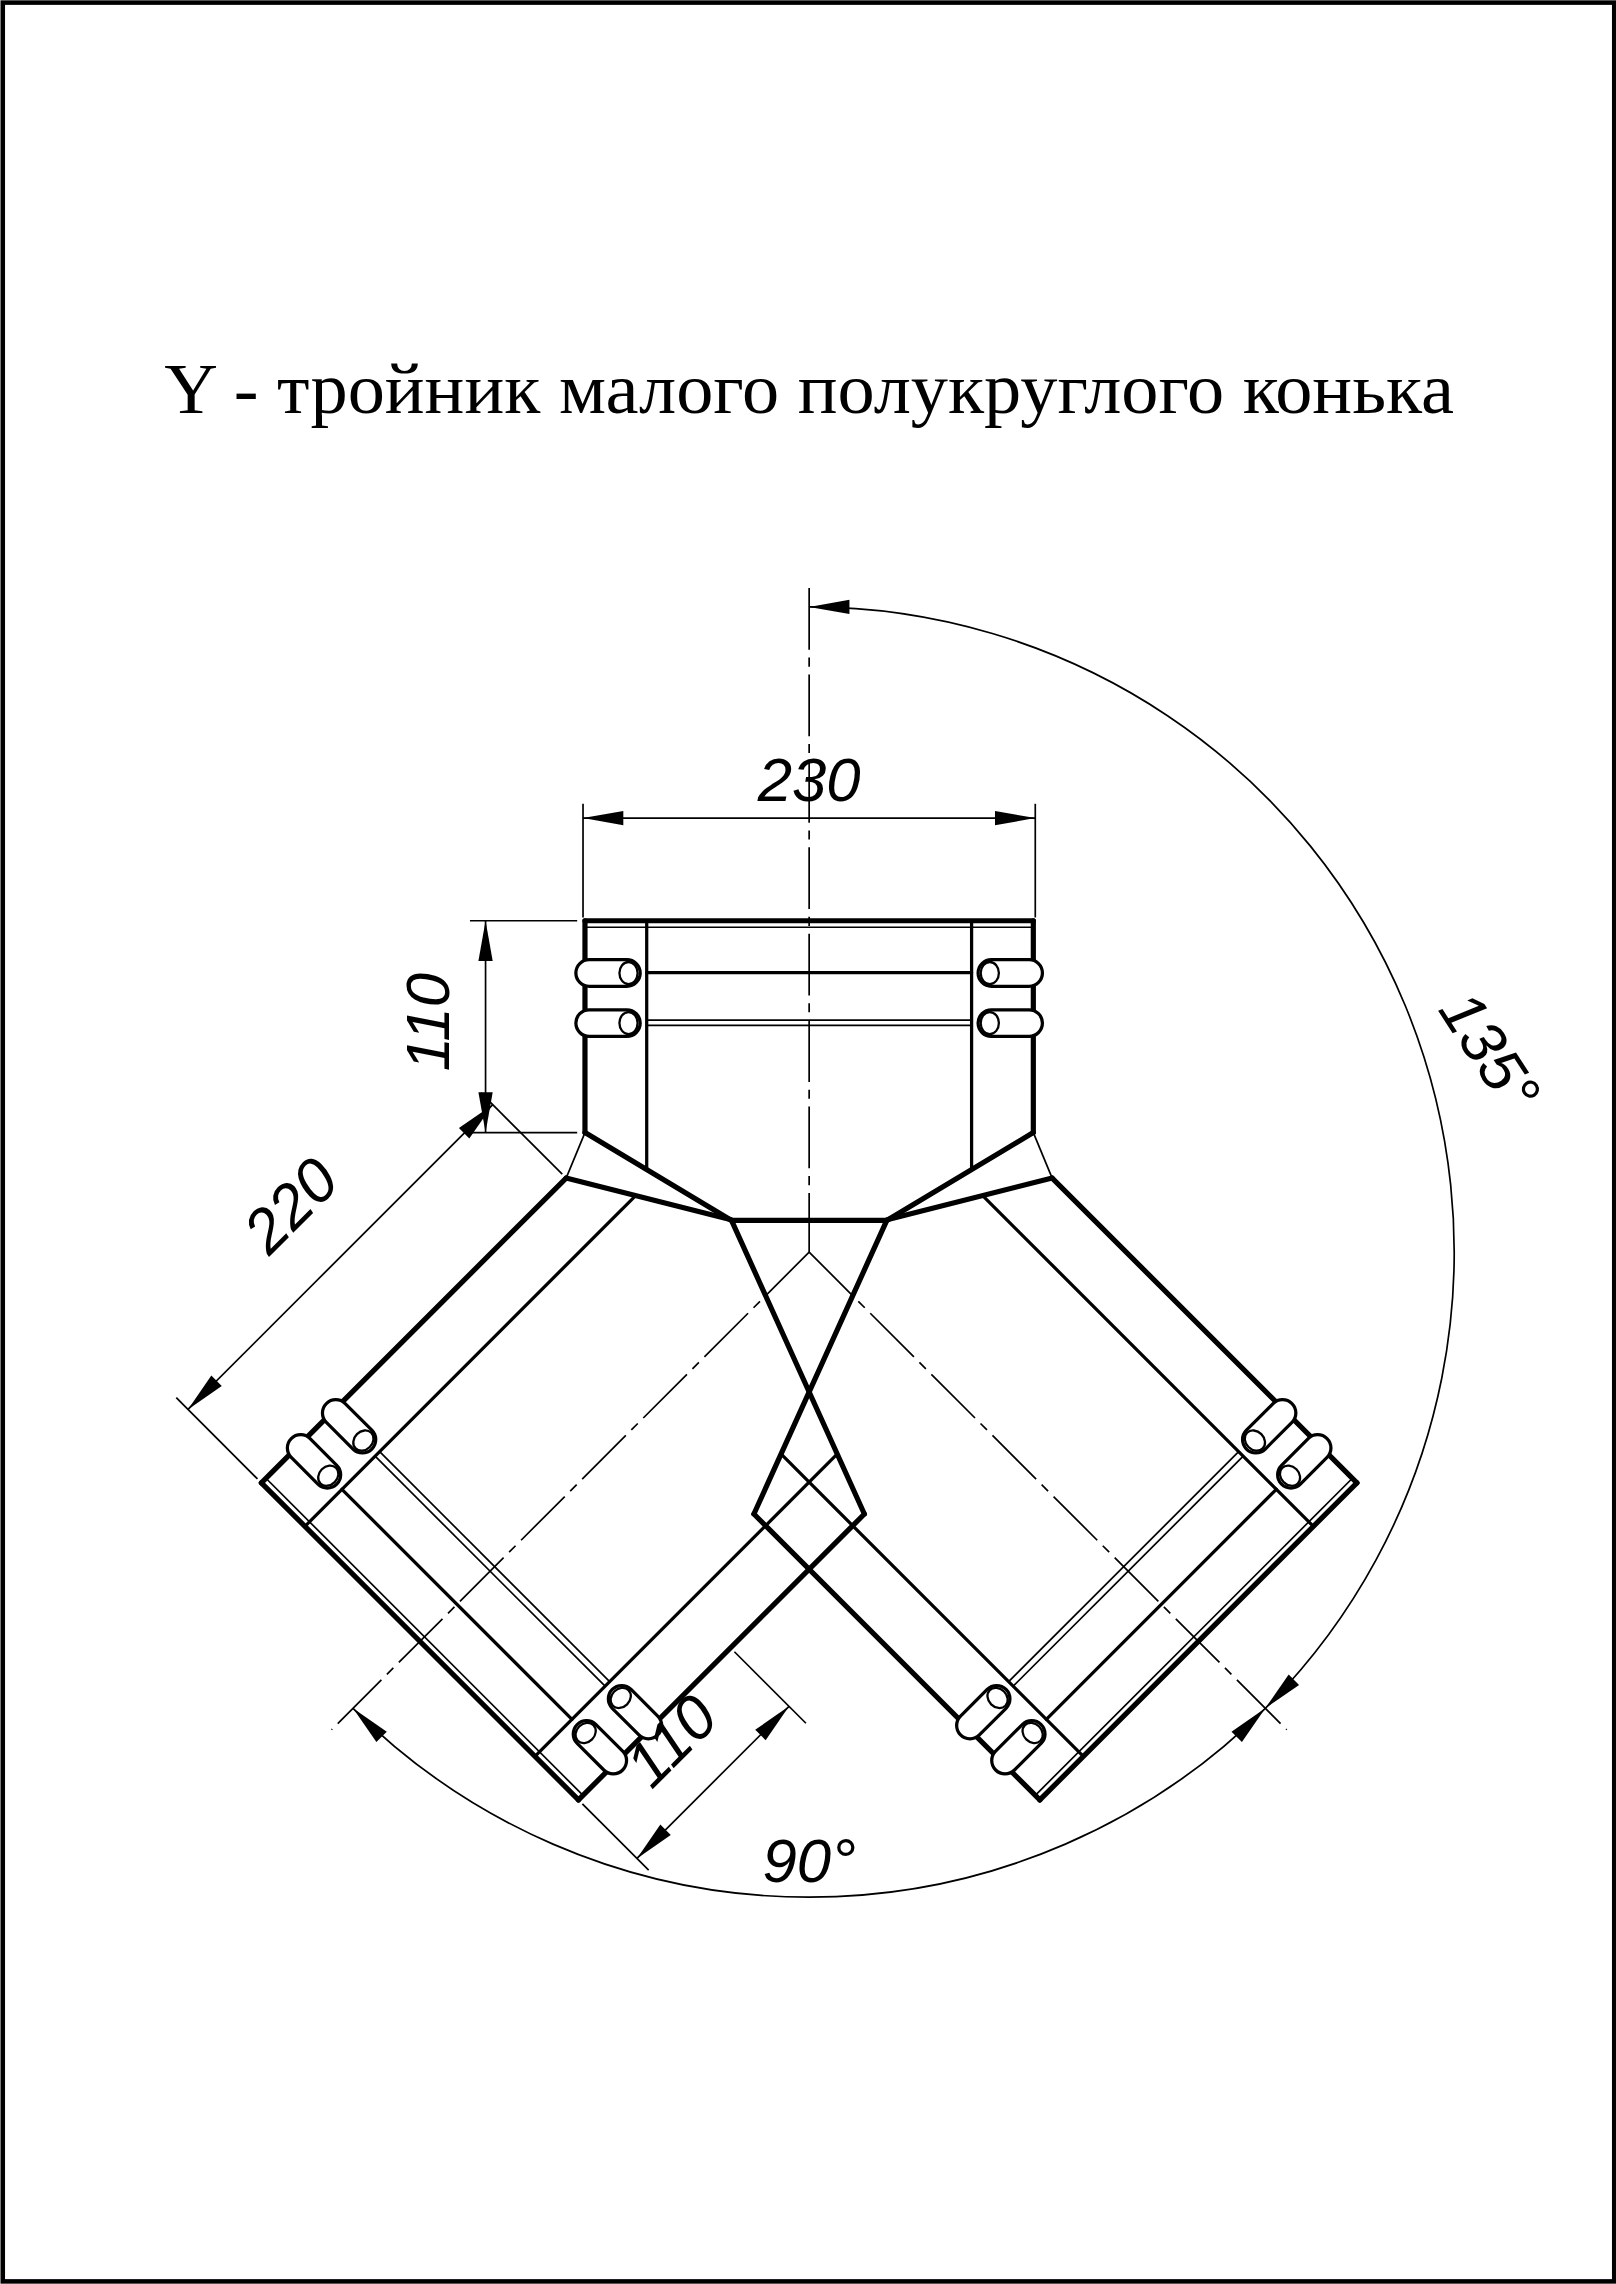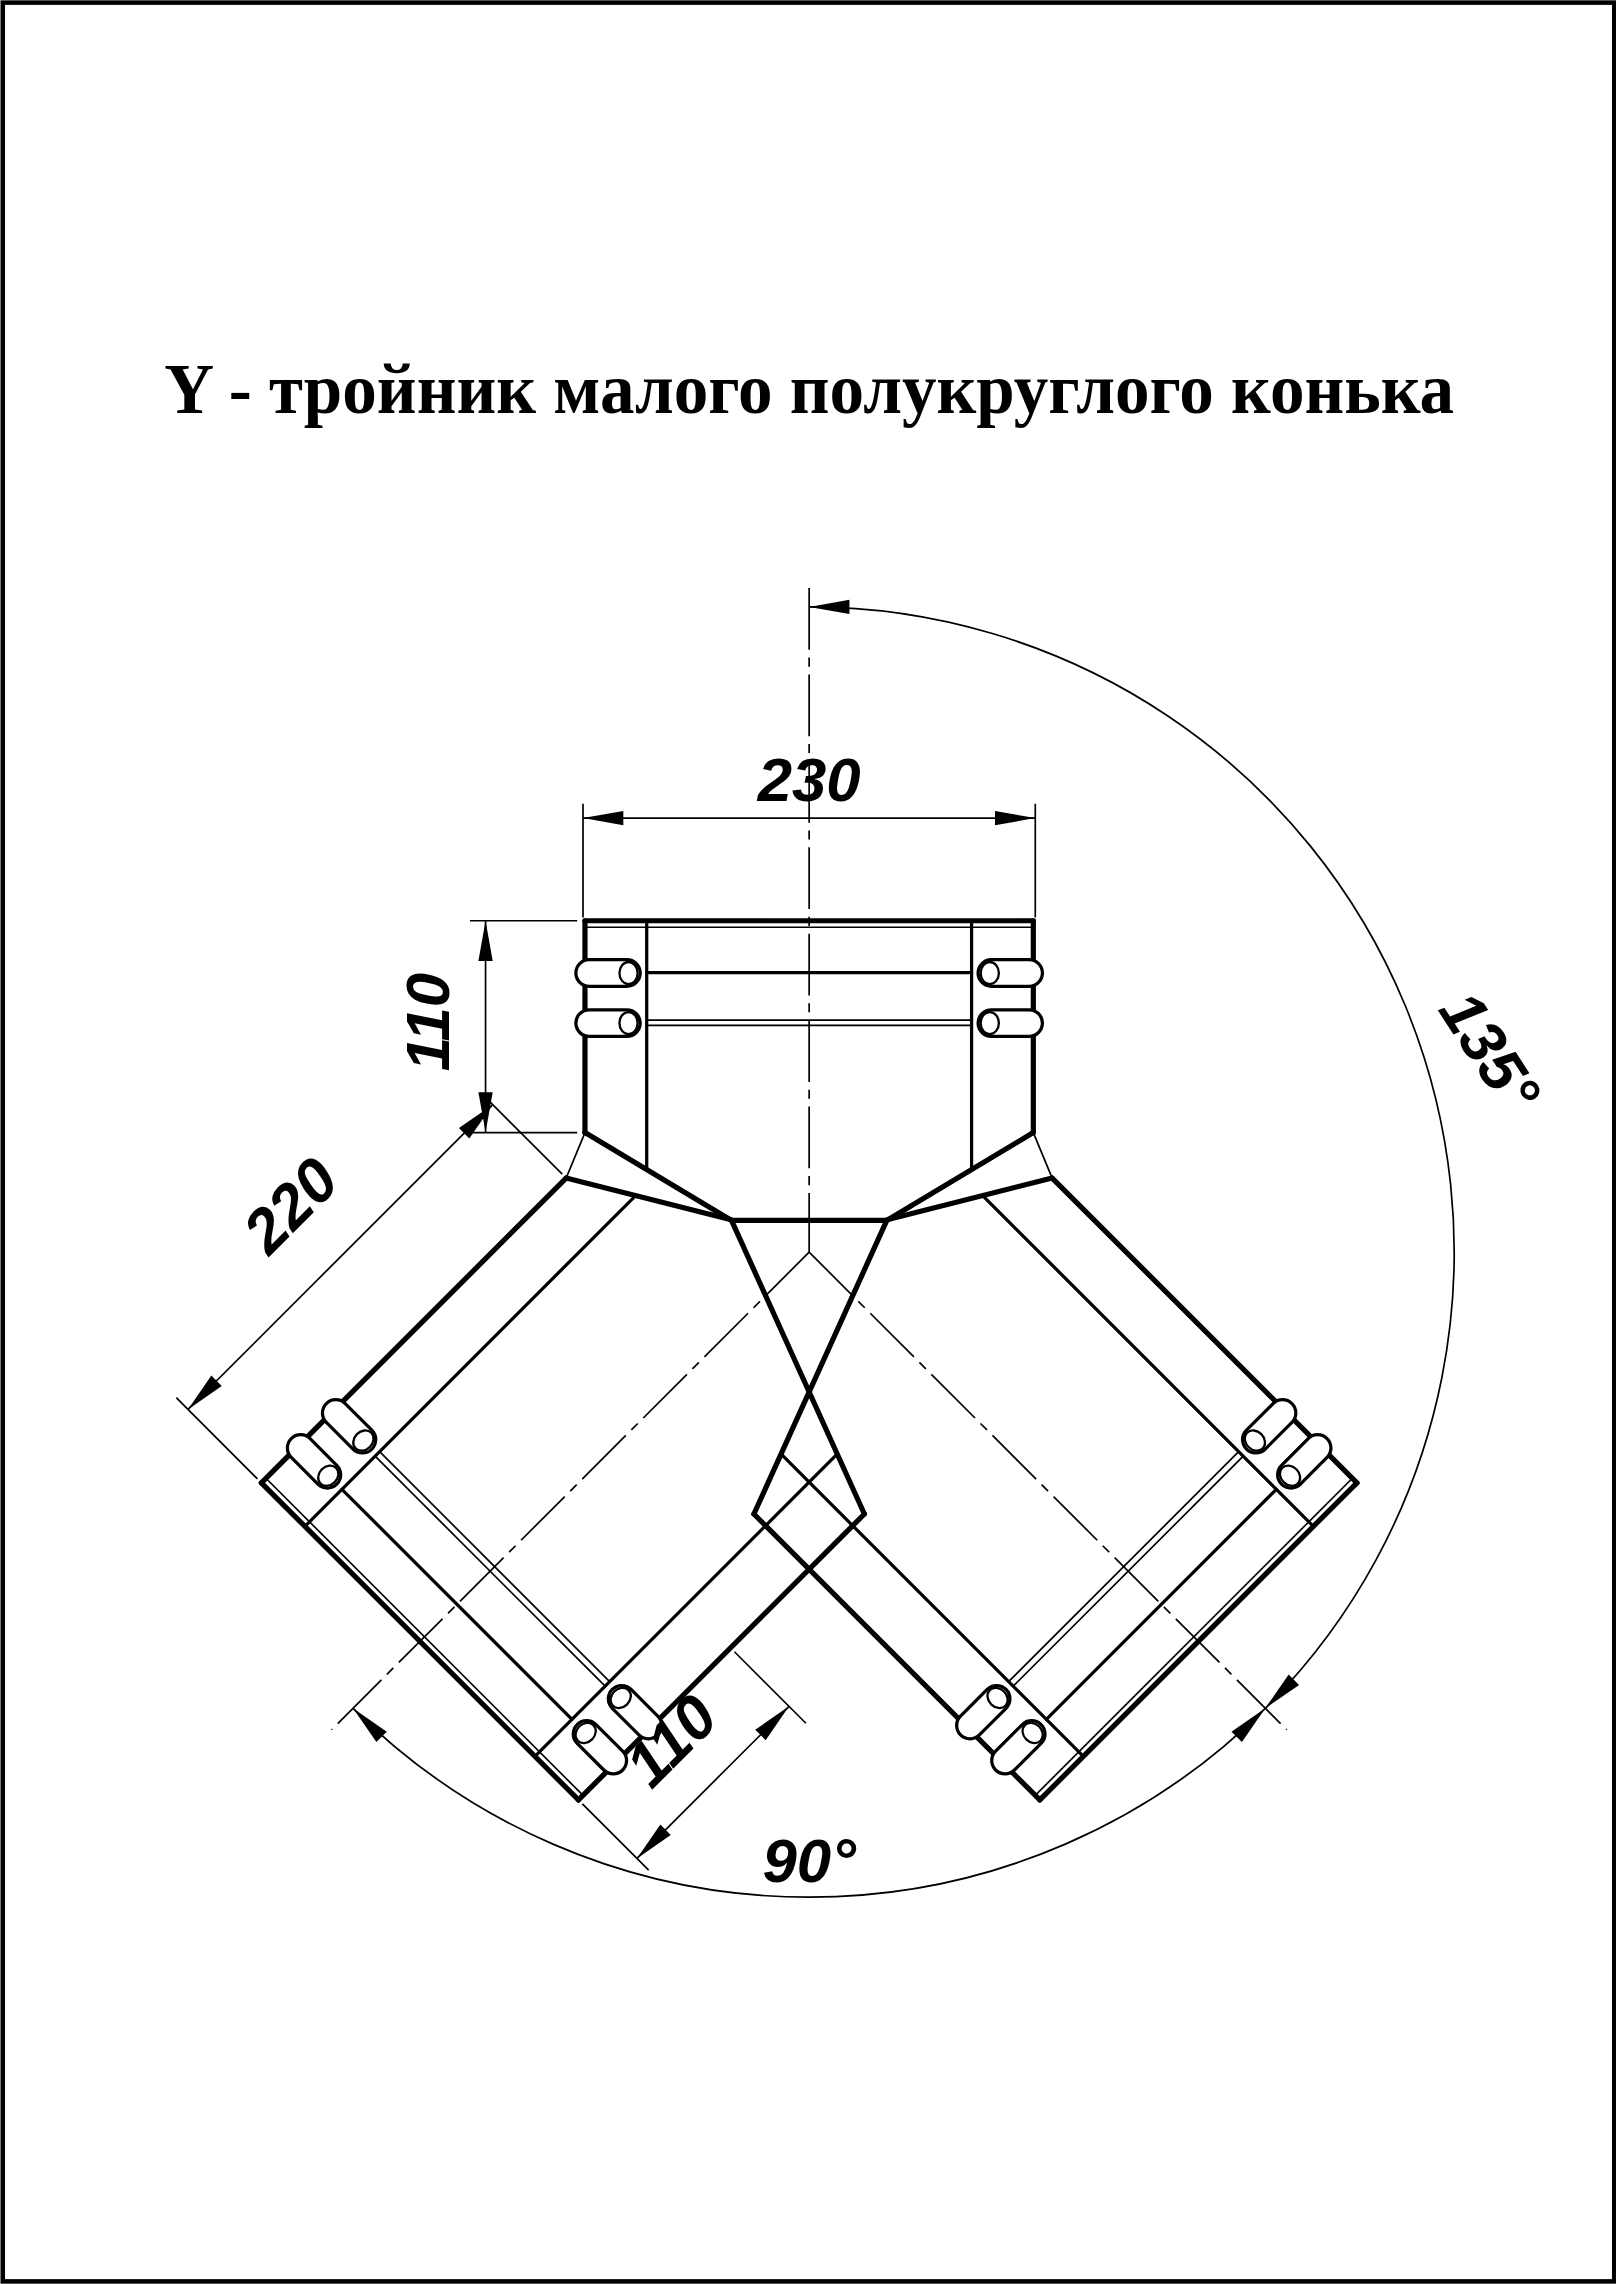--- a/index.html
+++ b/index.html
@@ -5,21 +5,20 @@
   html, body {
     margin: 0;
     padding: 0;
     background: #ffffff;
   }
   .page {
     position: relative;
     width: 1617px;
     height: 2284px;
     background: #ffffff;
-    font-weight: bold;
   }
   svg { display: block; }
   .thick  { stroke: #000; stroke-width: 8;   fill: none; stroke-linecap: round; stroke-linejoin: round; }
   .med    { stroke: #000; stroke-width: 5;   fill: none; stroke-linecap: round; }
   .thin   { stroke: #000; stroke-width: 2.6; fill: none; stroke-linecap: butt; }
   .axis   { stroke: #000; stroke-width: 2.6; fill: none; stroke-dasharray: 95 12 14 12; }
   .tab    { stroke: #000; stroke-width: 5;   fill: #ffffff; }
   .tabhole{ stroke: #000; stroke-width: 3.5; fill: none; }
   .arrow  { fill: #000; stroke: none; }
   .dimtxt {

